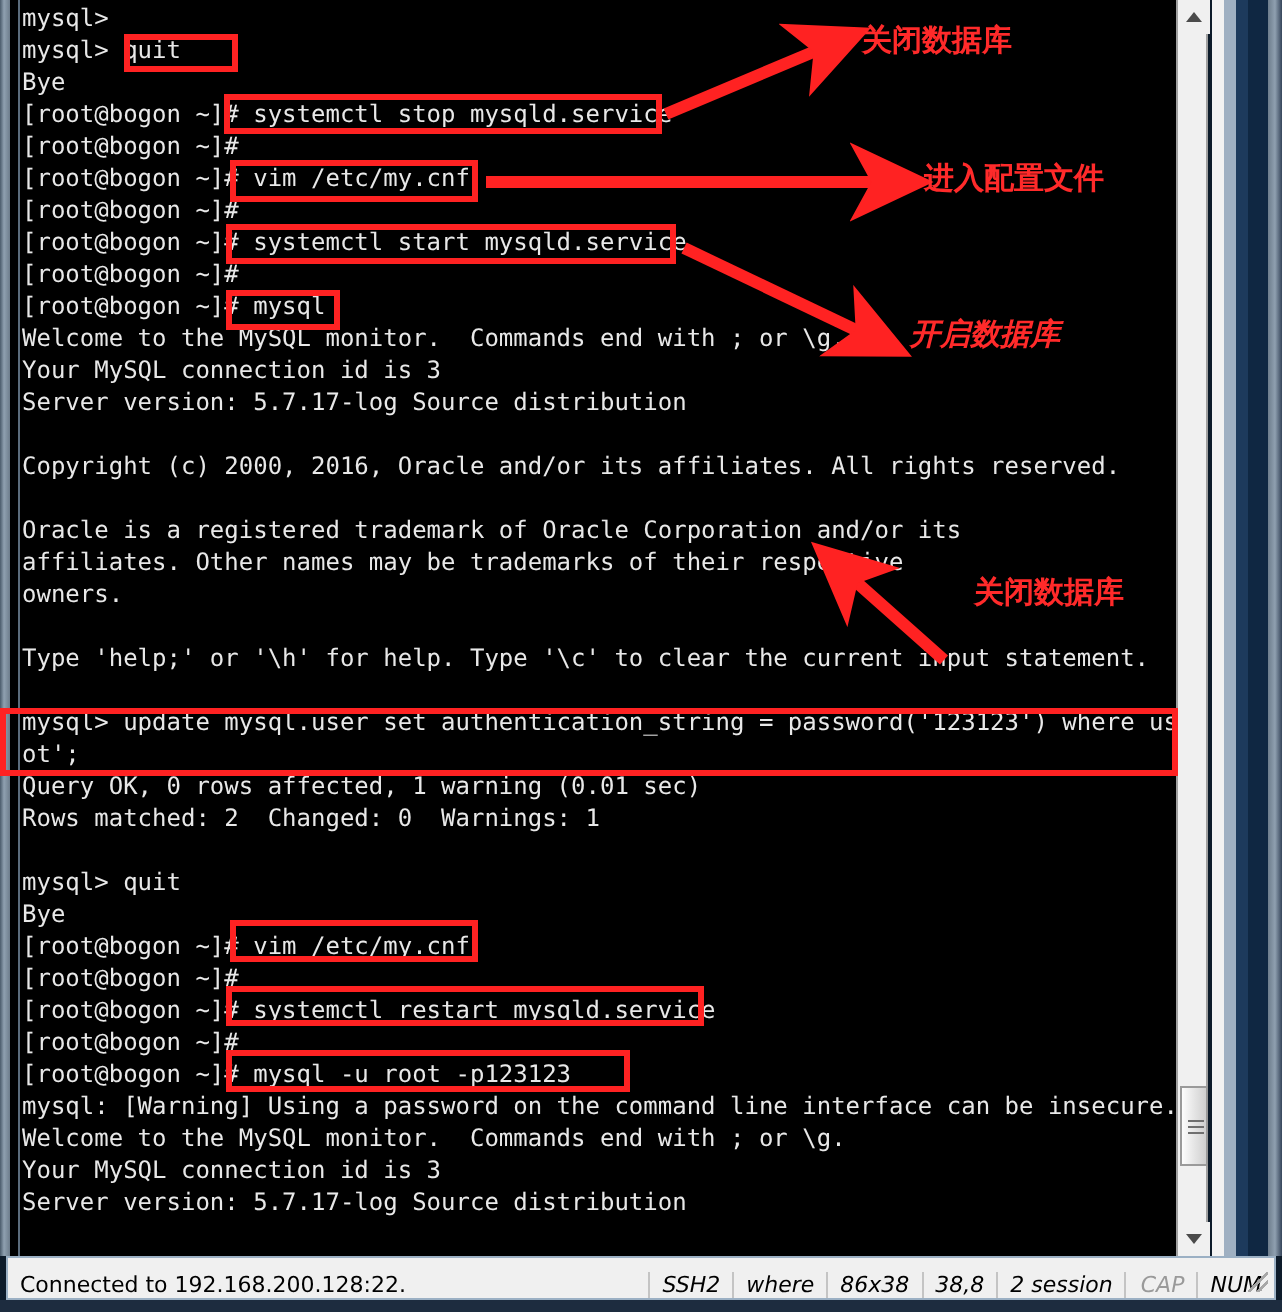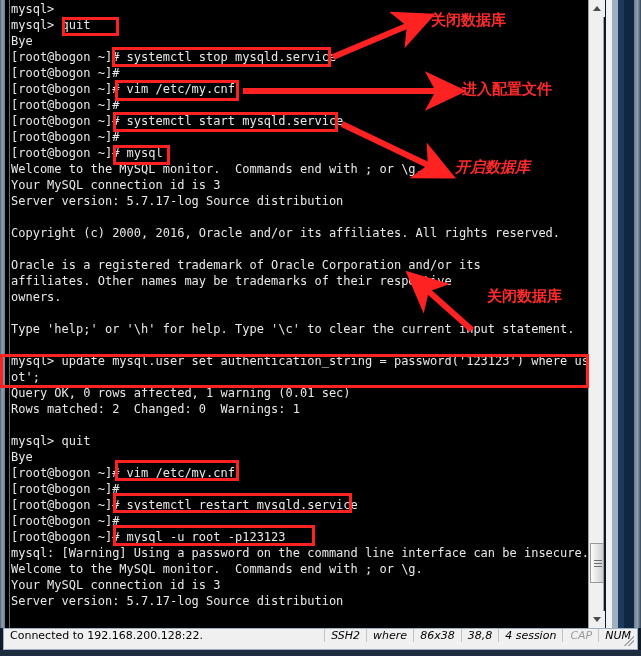--- a/index.html
+++ b/index.html
@@ -61,21 +61,21 @@
   #anno{position:absolute;left:0;top:0;width:641px;height:656px;pointer-events:none;}
   .hl{position:absolute;border:3px solid #ff2222;box-sizing:border-box;}
   .cn{position:absolute;color:#ff2a2a;font-size:15px;line-height:17px;
       font-family:"DejaVu Sans","Liberation Sans",sans-serif;font-weight:600;
       letter-spacing:0px;white-space:nowrap;}
 
   
   #status{
     position:absolute;left:3px;bottom:6px;width:635px;height:22px;
     background:#f0f0f0;border:1px solid #9bb0c4;box-sizing:border-box;
-    display:flex;align-items:flex-start;
+    display:flex;align-items:flex-end;
     font-family:"DejaVu Sans","Liberation Sans",sans-serif;font-size:11px;color:#000;
   }
   .st-cell{display:flex;align-items:center;padding:0 6px;border-right:1px solid #c4c4c4;}
   .st-cell.last{border-right:none;}
   .st-grow{flex:0 0 auto;font-style:italic;}
   .st-dim{color:#9a9a9a;}
   .st-spacer{flex:1 1 auto;border-right:1px solid #c4c4c4;}
   .grip{position:absolute;right:3px;bottom:3px;width:10px;height:10px;
     background:
       linear-gradient(135deg,transparent 46%,#a7a7a7 46%,#a7a7a7 56%,transparent 56%),
@@ -158,21 +158,21 @@
     <div class="st-cell st-grow">
       <span>where</span>
     </div>
     <div class="st-cell st-grow">
       <span>86x38</span>
     </div>
     <div class="st-cell st-grow">
       <span>38,8</span>
     </div>
     <div class="st-cell st-grow">
-      <span>4 session</span>
+      <span>2 session</span>
     </div>
     <div class="st-spacer"></div>
     <div class="st-cell st-grow">
       <span class="st-dim">CAP</span>
     </div>
     <div class="st-cell st-grow last">
       <span>NUM</span>
     </div>
     <div class="grip"></div>
   </div>

